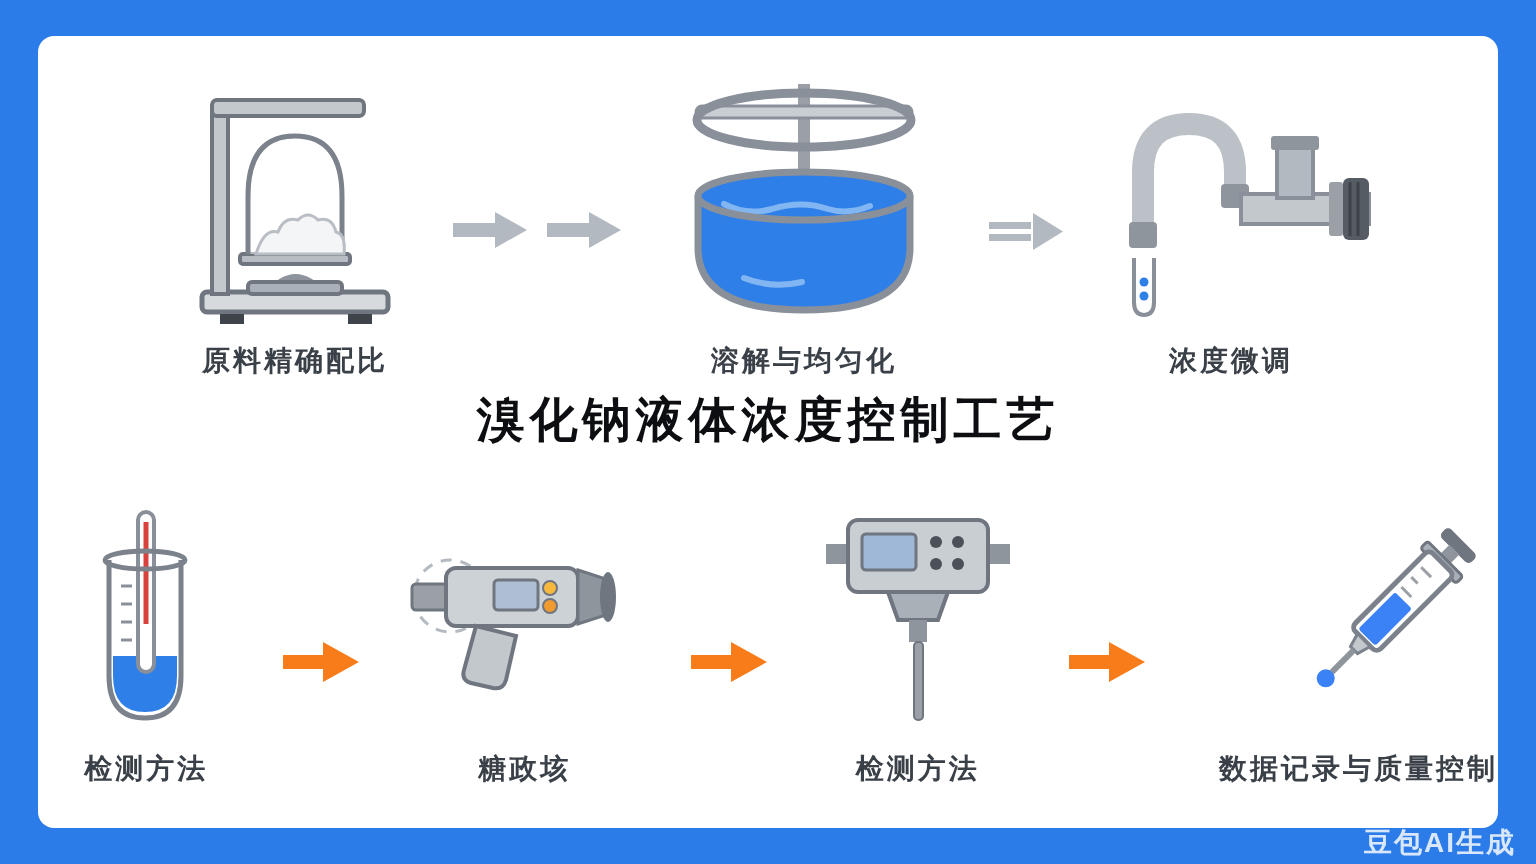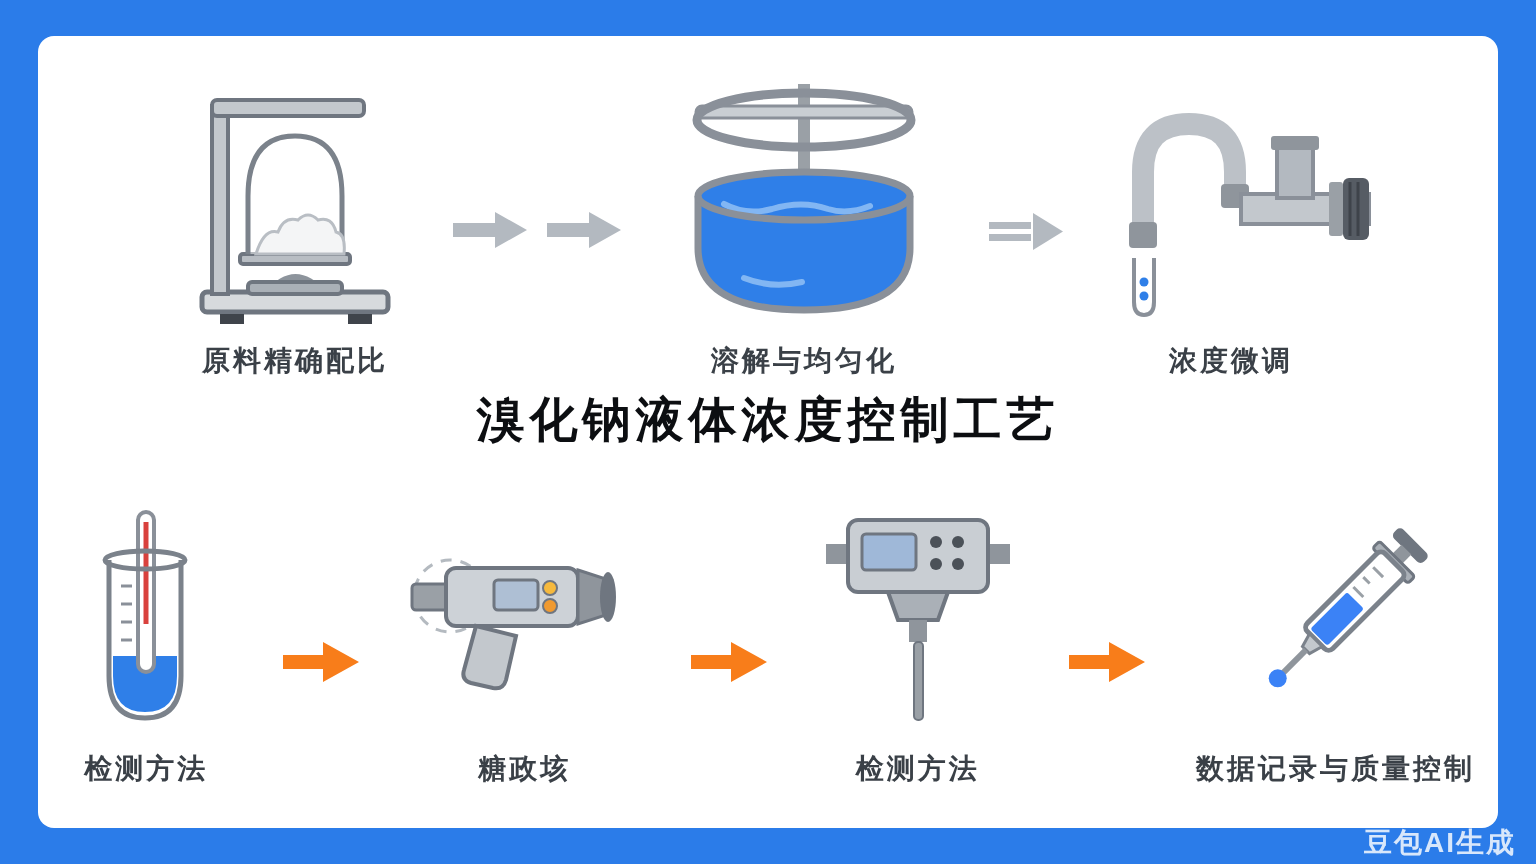--- a/index.html
+++ b/index.html
@@ -191,21 +191,21 @@
       </div>
       <div class="step-label">检测方法</div>
     </div>
 
     <div class="arrow">
       <svg width="80" height="48" viewBox="0 0 80 48">
         <path d="M2 17 h40 v-13 l36 20 -36 20 v-13 h-40 z" fill="#f87d1a"></path>
       </svg>
     </div>
 
-    <div class="step" style="width:330px;">
+    <div class="step" style="width:330px;align-items:flex-end;">
       <div class="icon-slot">
         <svg width="230" height="226" viewBox="0 0 230 226">
           <g transform="rotate(45 115 113)">
             <rect x="94" y="0" width="42" height="13" rx="5" fill="#6f7680"></rect>
             <rect x="108" y="12" width="14" height="15" fill="#8f959c"></rect>
             <rect x="90" y="25" width="50" height="10" rx="3" fill="#aab0b7" stroke="#6f7680" stroke-width="3"></rect>
             <rect x="97" y="30" width="36" height="110" rx="6" fill="#ffffff" stroke="#7b828b" stroke-width="5"></rect>
             <rect x="103" y="84" width="24" height="52" rx="3" fill="#3b82f6"></rect>
             <line x1="104" y1="48" x2="118" y2="48" stroke="#9aa0a6" stroke-width="3"></line>
             <line x1="104" y1="62" x2="113" y2="62" stroke="#9aa0a6" stroke-width="3"></line>

